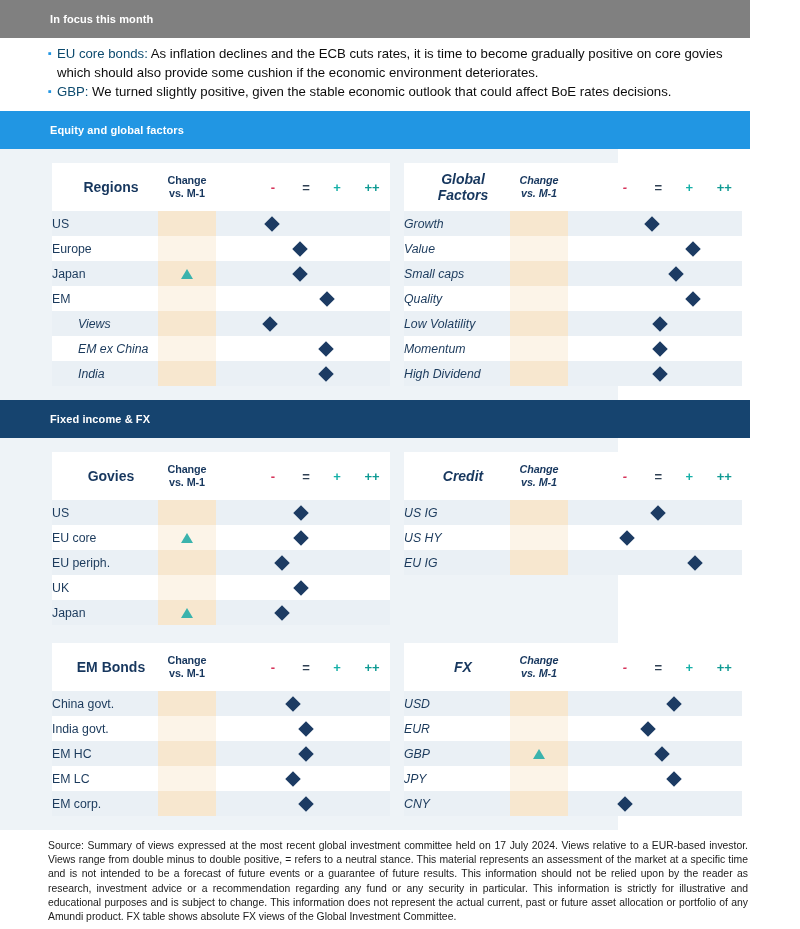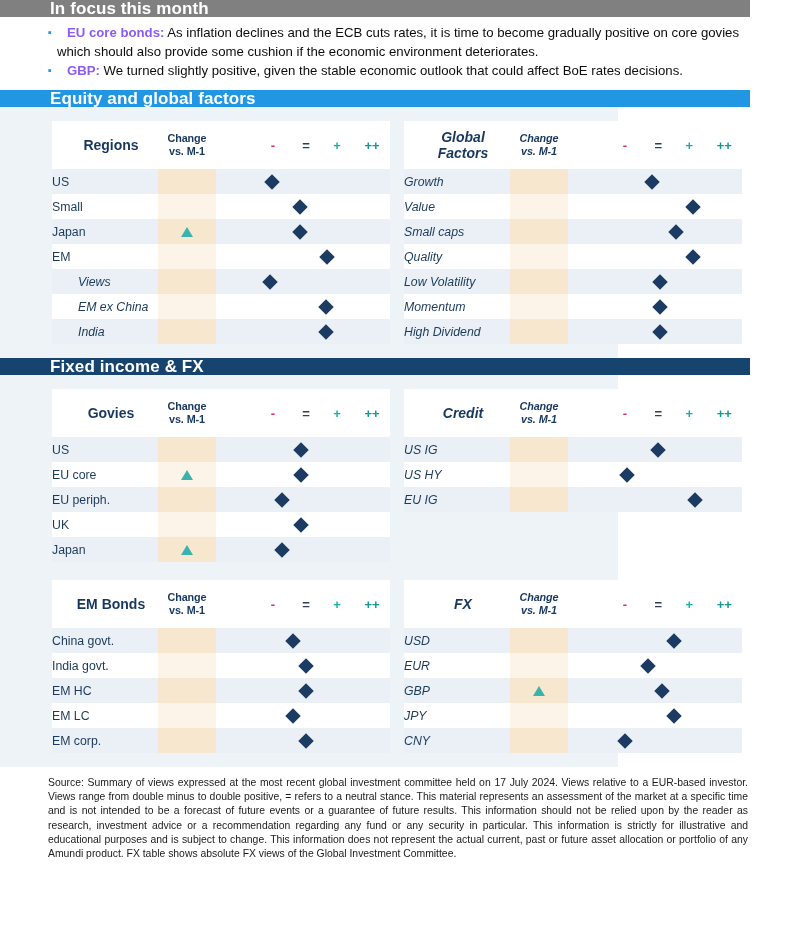--- a/index.html
+++ b/index.html
@@ -8,26 +8,26 @@
     margin: 0; padding: 0;
     width: 800px; height: 929px;
     background: #ffffff;
     font-family: "Liberation Sans", sans-serif;
     -webkit-font-smoothing: antialiased;
   }
   body { overflow: hidden; position: relative; }
 
   
   .banner {
-    height: 17px;
+    height: 38px;
     display: flex;
     align-items: center;
     padding-left: 50px;
     color: #ffffff;
-    font-size: 17px;
+    font-size: 11px;
     font-weight: bold;
     letter-spacing: .1px;
     width: 750px;
   }
   .banner-grey   { background: #808080; }
   .banner-blue   { background: #2196e3; }
   .banner-navy   { background: #16446f; }
 
   
   .focus-body {
@@ -43,21 +43,21 @@
     margin-bottom: 1px;
   }
   .bullet-mark {
     color: #2196e3;
     font-size: 11px;
     line-height: 1.55;
     margin-right: 5px;
     flex: 0 0 auto;
   }
   .bullet-text { flex: 1 1 auto; }
-  .bullet-lead { color: #8b5cf6; font-weight: bold; margin-left: 10px; }
+  .bullet-lead { color: #0c4a6e; font-weight: normal; }
 
   
   .panel {
     width: 618px;
     background: #eef3f7;
     padding: 14px 0 14px 0;
   }
   .panel-row {
     display: flex;
     justify-content: flex-start;
@@ -211,21 +211,21 @@
               <tr class="odd">
                 <td class="cell-label">US</td>
                 <td class="cell-change"></td>
                 <td class="cell-scale" colspan="5">
                   <div class="scale-band">
                     <div class="dmd" style="left: 32%;"></div>
                   </div>
                 </td>
               </tr>
               <tr class="even">
-                <td class="cell-label">Small</td>
+                <td class="cell-label">Europe</td>
                 <td class="cell-change"></td>
                 <td class="cell-scale" colspan="5">
                   <div class="scale-band">
                     <div class="dmd" style="left: 48%;"></div>
                   </div>
                 </td>
               </tr>
               <tr class="odd">
                 <td class="cell-label">Japan</td>
                 <td class="cell-change">

